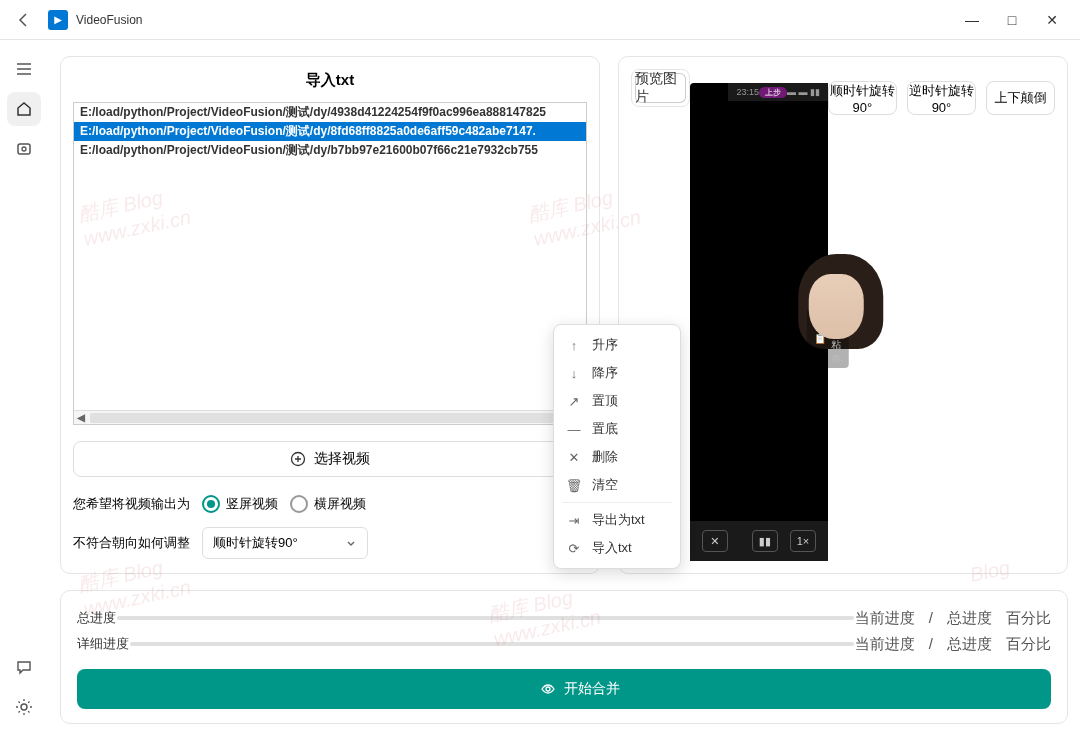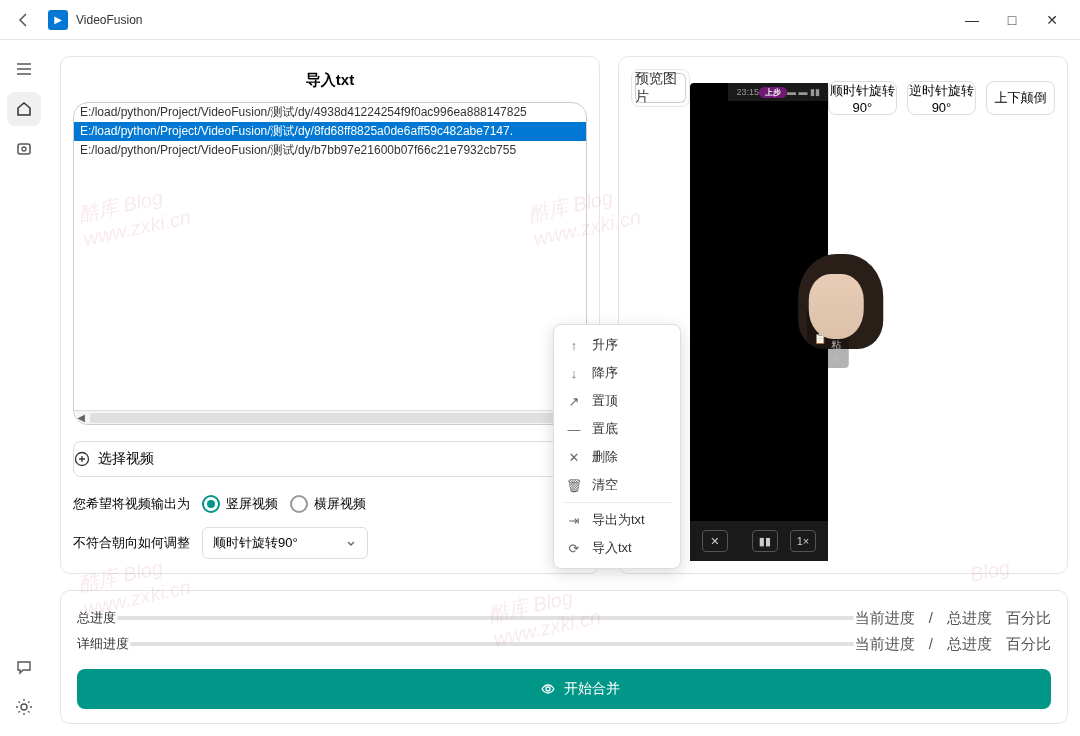--- a/index.html
+++ b/index.html
@@ -16,43 +16,43 @@
 .sidebar { width: 48px; background:#fff; display:flex; flex-direction:column; align-items:center; padding-top:12px; gap:6px; }
 .sidebar .item { width:34px; height:34px; border-radius:8px; display:flex; align-items:center; justify-content:center; color:#555; }
 .sidebar .item.active { background:#f0f0f0; color:#222; }
 .sidebar .bottom { margin-top:auto; margin-bottom:12px; display:flex; flex-direction:column; gap:6px; }
 
 .main { flex:1; padding: 16px 12px 12px 12px; display:flex; flex-direction:column; gap:16px; position:relative; }
 .row1 { display:flex; gap:18px; flex:1; min-height:0; }
 .card { border:1px solid #e5e5e5; border-radius:10px; background:#fff; }
 .left { flex:1; display:flex; flex-direction:column; padding:14px 12px; }
 .left h3 { text-align:center; font-size:15px; font-weight:600; margin-bottom:12px; }
-.filelist { border:1px solid #ccc; border-radius:15px; flex:1; min-height:280px; position:relative; overflow:hidden; font-size:12px; }
+.filelist { border:1px solid #ccc; border-radius:0; flex:1; min-height:280px; position:relative; overflow:hidden; font-size:12px;font-weight:bold; }
 .filelist .line { padding:1px 6px; white-space:nowrap; overflow:hidden; color:#333; }
 .filelist .line.selected { background:#0078d4; color:#fff; }
 .filelist .hscroll { position:absolute; bottom:0; left:0; right:0; height:14px; border-top:1px solid #ddd; background:#f5f5f5; display:flex; align-items:center; }
 .filelist .hscroll .arrow { width:14px; text-align:center; color:#666; font-size:10px; }
 .filelist .hscroll .track { flex:1; height:10px; background:#e0e0e0; border-radius:2px; margin:0 2px; }
-.selectbtn { margin-top:16px; height:36px; border:1px solid #ddd; border-radius:8px; background:#fff; display:flex; align-items:center; gap:8px; font-size:14px; cursor:pointer; }
+.selectbtn { margin-top:16px; height:36px; border:1px solid #ddd; border-radius:8px; background:#fff; display:flex; align-items:center; justify-content:center; gap:8px; font-size:14px; cursor:pointer; }
 .optrow { display:flex; align-items:center; gap:12px; margin-top:18px; font-size:13px; }
 .radio { display:flex; align-items:center; gap:6px; }
 .radio .dot { width:18px; height:18px; border-radius:50%; border:2px solid #999; position:relative; }
 .radio.checked .dot { border-color:#009688; }
 .radio.checked .dot::after { content:''; position:absolute; inset:3px; border-radius:50%; background:#009688; }
 .optrow2 { display:flex; align-items:center; gap:12px; margin-top:14px; font-size:13px; }
 .dropdown { border:1px solid #ddd; border-radius:6px; height:32px; min-width:166px; display:flex; align-items:center; justify-content:space-between; padding:0 10px; font-size:13px; background:#fff; }
 
 .right { width:450px; display:flex; flex-direction:row; padding:12px; }
 .tabs { display:flex; border:1px solid #e5e5e5; border-radius:8px; overflow:hidden; height:38px; }
 .tabs .tab { flex:1; display:flex; align-items:center; justify-content:center; font-size:14px; color:#333; }
 .tabs .tab.active { background:#fff; box-shadow:inset 0 0 0 1px #ccc; border-radius:6px; margin:3px; }
 .tabs .tab:not(.active) { color:#666; }
 .preview { flex:1; background:#000; border-radius:4px; margin-top:14px; position:relative; display:flex; flex-direction:column;align-items:flex-end; }
 .preview .topbar { height:18px; background:#1a1a1a; display:flex; align-items:center; padding:0 8px; font-size:9px; color:#999; justify-content:space-between; }
-.preview .pill { background:#701a75; border-radius:6px; padding:0 6px; font-size:8px; color:#fff;font-weight:bold; }
+.preview .pill { background:#701a75; border-radius:6px; padding:0 6px; font-size:8px; color:#fff; }
 .preview .blackbar { flex:1; background:#000; }
 .preview .img { height:130px; background:linear-gradient(135deg,#8b7560 0%,#a08570 40%,#6b5d50 100%); position:relative; }
 .preview .img .face { position:absolute; left:50%; top:28px; transform:translateX(-35%); width:55px; height:65px; background:linear-gradient(180deg,#e8cdb8 0%,#dcc0a8 100%); border-radius:40% 40% 45% 45%; }
 .preview .img .hair { position:absolute; left:50%; top:8px; transform:translateX(-35%); width:85px; height:95px; background:#2a1f18; border-radius:45% 45% 30% 30%; z-index:0; }
 .preview .img .face { z-index:1; }
 .preview .label { position:absolute; bottom:8px; left:50%; transform:translateX(-50%); color:#bbb; font-size:10px; background:rgba(0,0,0,.3); padding:2px 8px; border-radius:4px; display:flex; gap:4px; align-items:center; }
 .preview .controls { height:40px; background:#1a1a1a; display:flex; align-items:center; padding:0 12px; gap:12px; color:#ccc; }
 .preview .controls .sp { flex:1; }
 .preview .controls .btn { width:26px; height:22px; border:1px solid #555; border-radius:4px; display:flex; align-items:center; justify-content:center; font-size:11px; }
 .btnrow { display:flex; gap:10px; margin-top:12px; }

